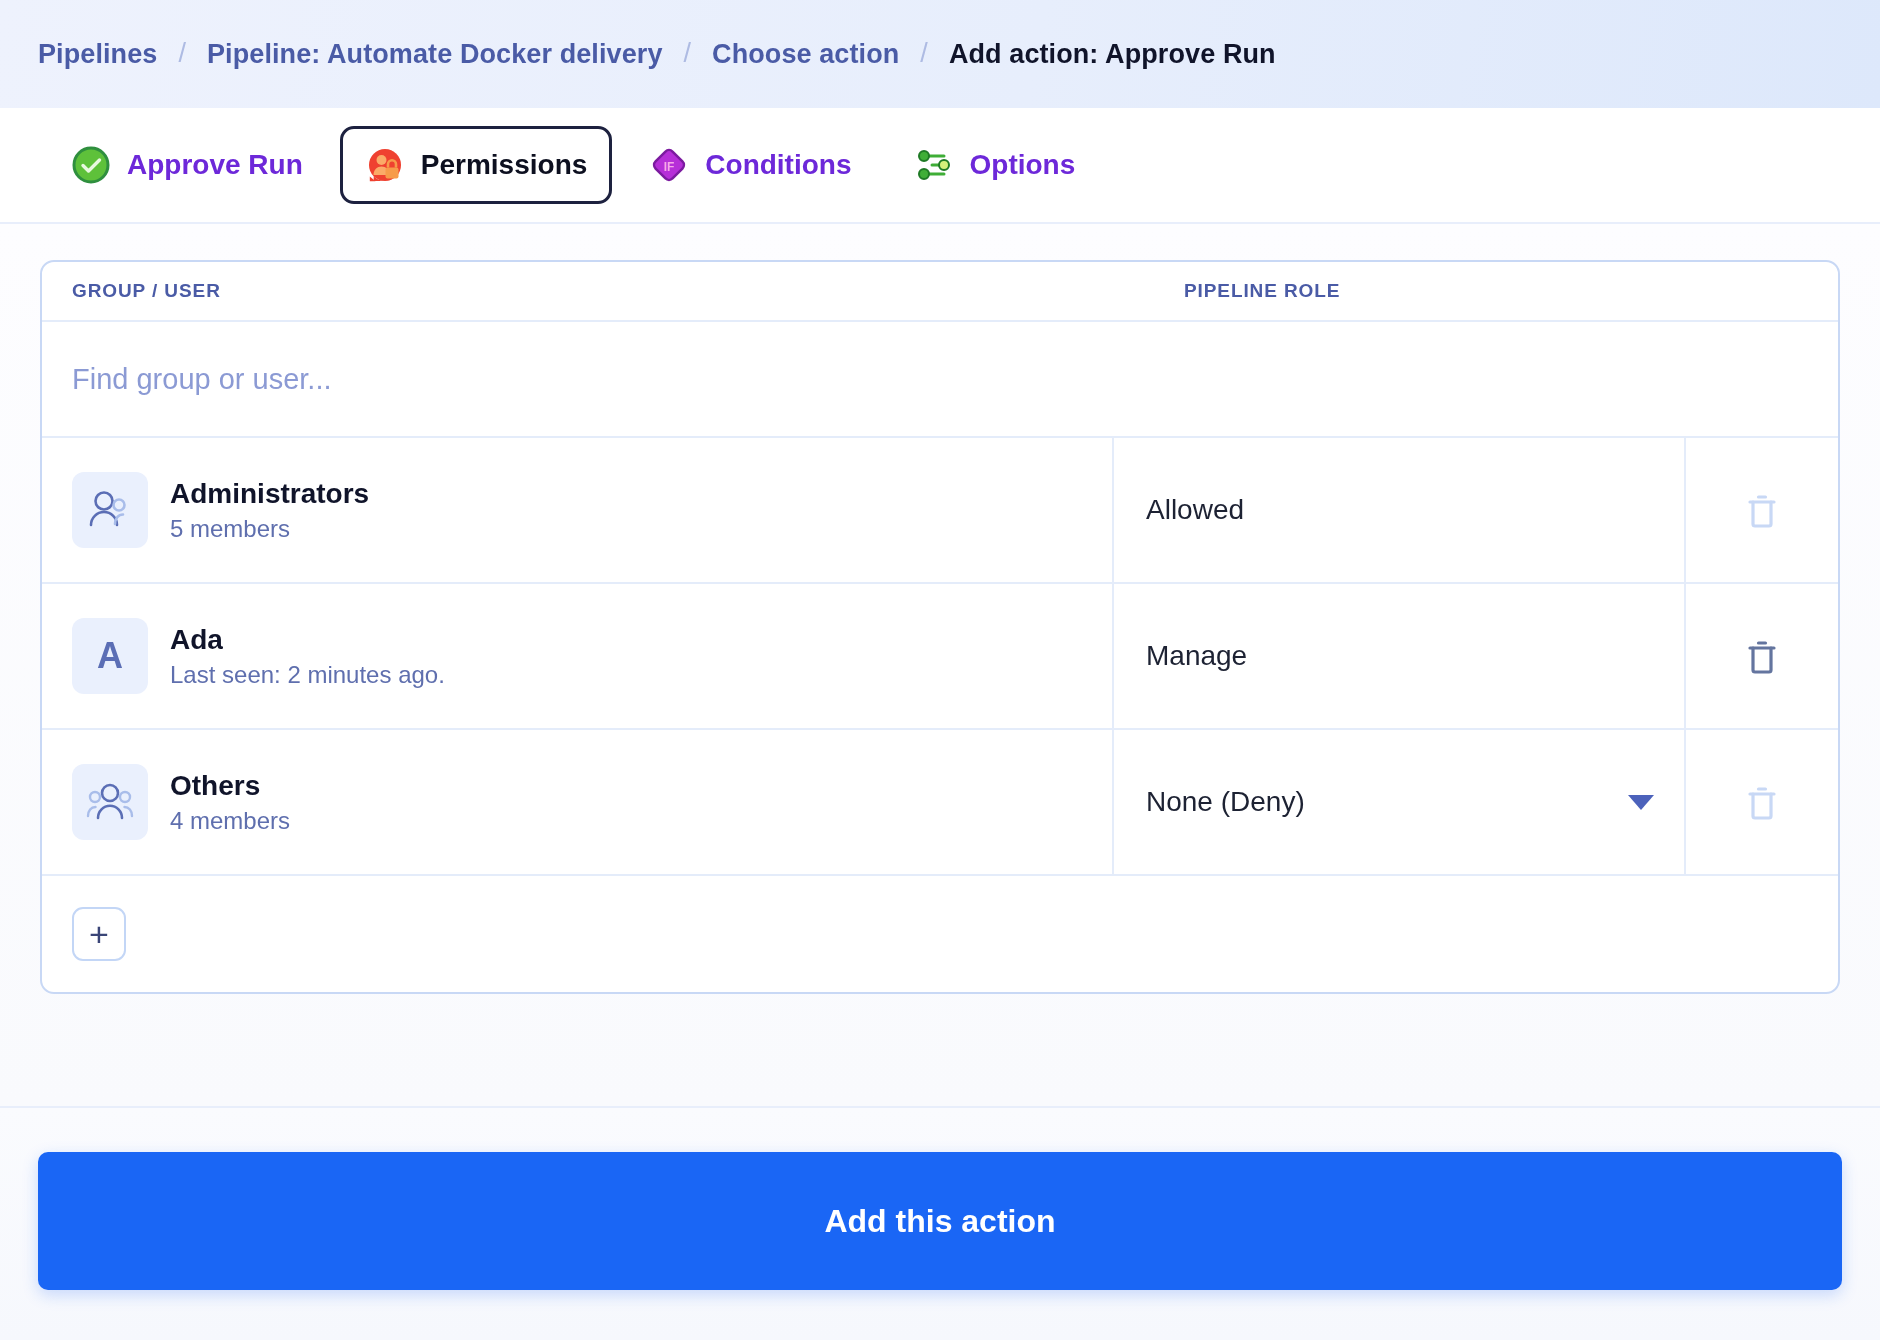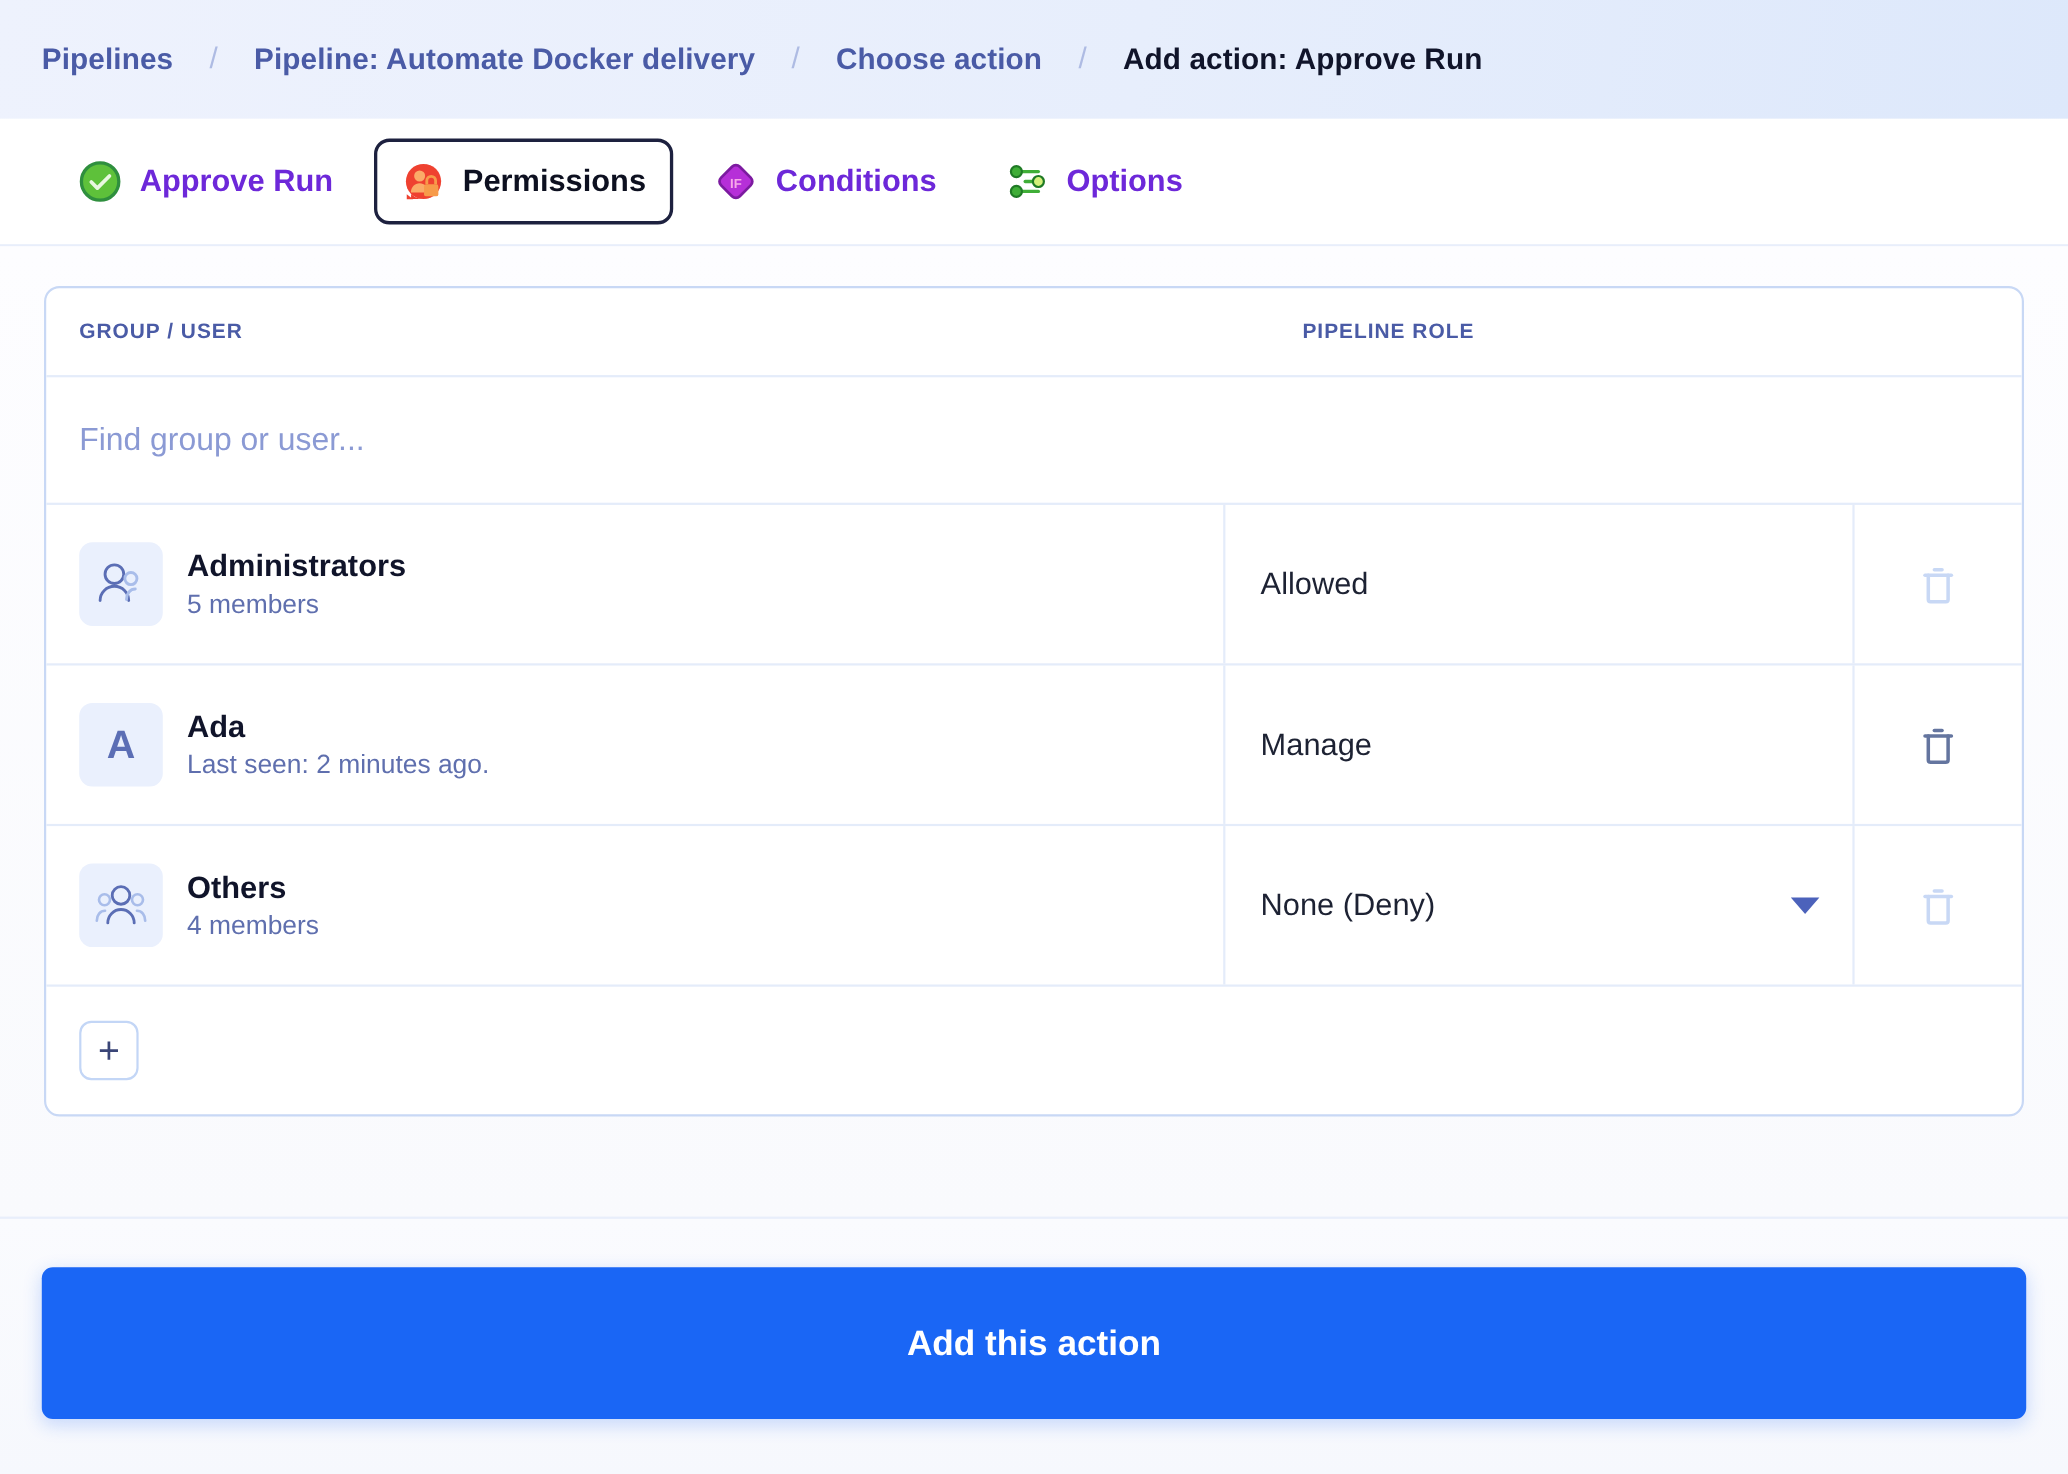--- a/index.html
+++ b/index.html
@@ -31,21 +31,21 @@
     flex: 0 0 108px;
     background: linear-gradient(100deg, #eef2fd 0%, #e7eefc 55%, #dde8fb 100%);
     display: flex;
     align-items: center;
     padding: 0 38px;
   }
 
   .crumbs {
     display: flex;
     align-items: center;
-    gap: 16px;
+    gap: 4px;
     font-size: 27px;
   }
 
   .crumb {
     color: #4a5ba6;
     font-weight: 600;
     letter-spacing: 0.1px;
     white-space: nowrap;
   }
   .crumb.current {
@@ -112,21 +112,21 @@
   .card {
     border: 2px solid #c8d8f5;
     border-radius: 14px;
     background: #ffffff;
     overflow: hidden;
   }
 
   .card-head {
     display: flex;
     align-items: center;
-    height: 81px;
+    height: 60px;
     border-bottom: 2px solid #e4ecfa;
     padding: 0 0 0 30px;
   }
   .col-head {
     font-size: 19px;
     font-weight: 700;
     letter-spacing: 0.9px;
     color: #4a5ba6;
   }
   .col-head.group { flex: 0 0 1072px; }

